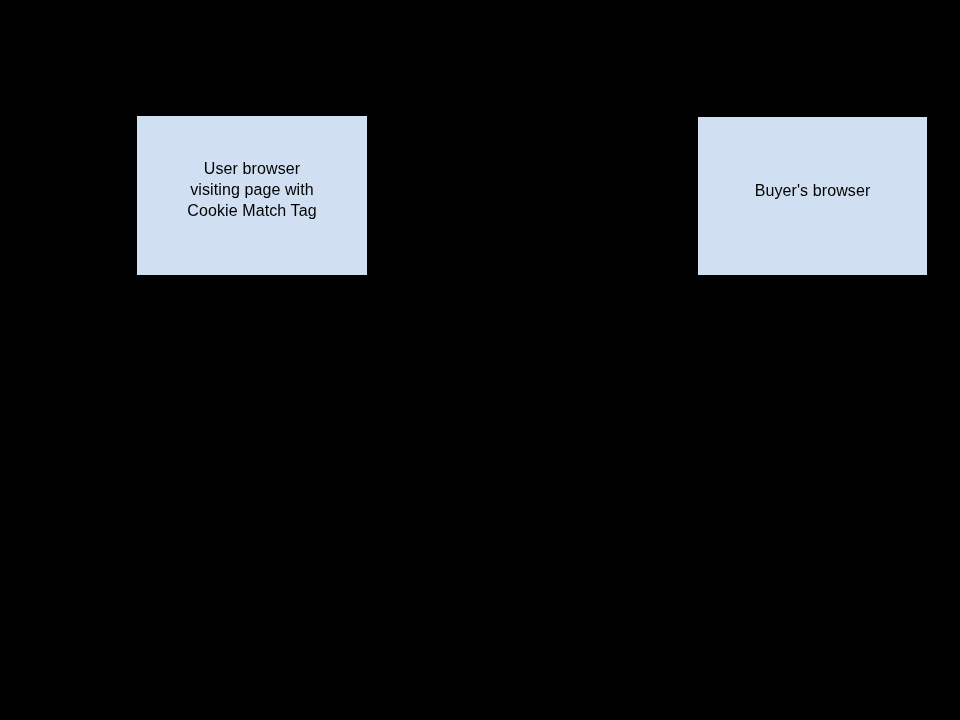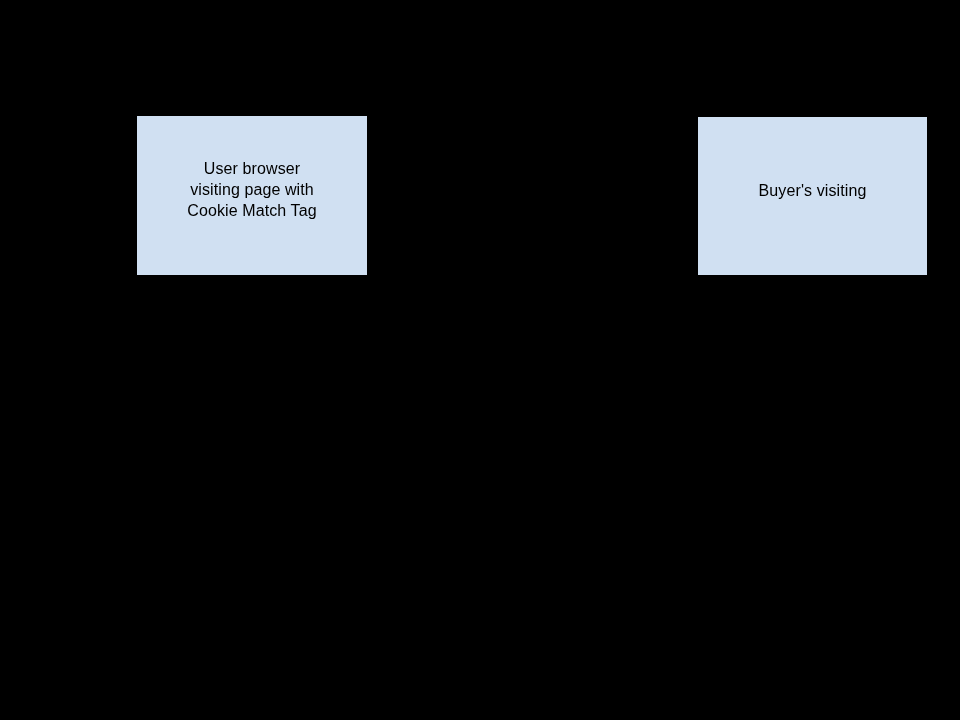--- a/index.html
+++ b/index.html
@@ -71,17 +71,17 @@
 
 <div id="canvas">
 
   <div class="node" id="node-user-browser">
     <div class="node-label">User browser
 visiting page with
 Cookie Match Tag</div>
   </div>
 
   <div class="node" id="node-buyers-service">
-    <div class="node-label">Buyer's visiting</div>
+    <div class="node-label">Buyer's browser</div>
   </div>
 
 
 </div>
 
 </body></html>

